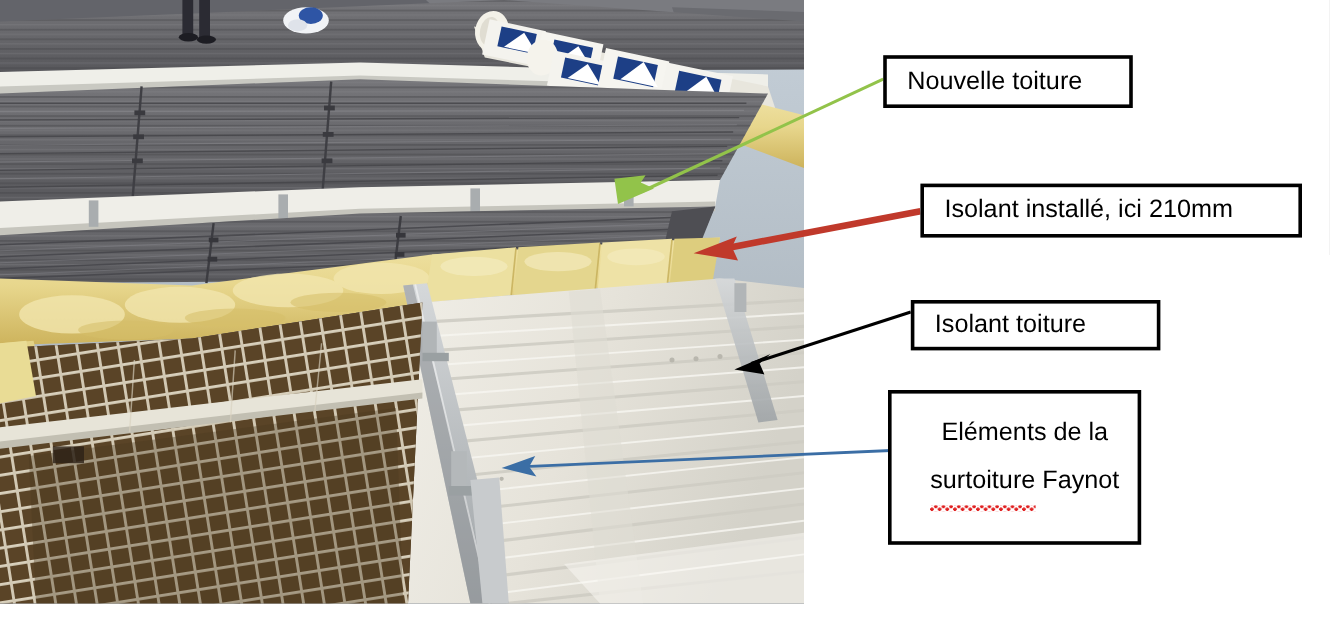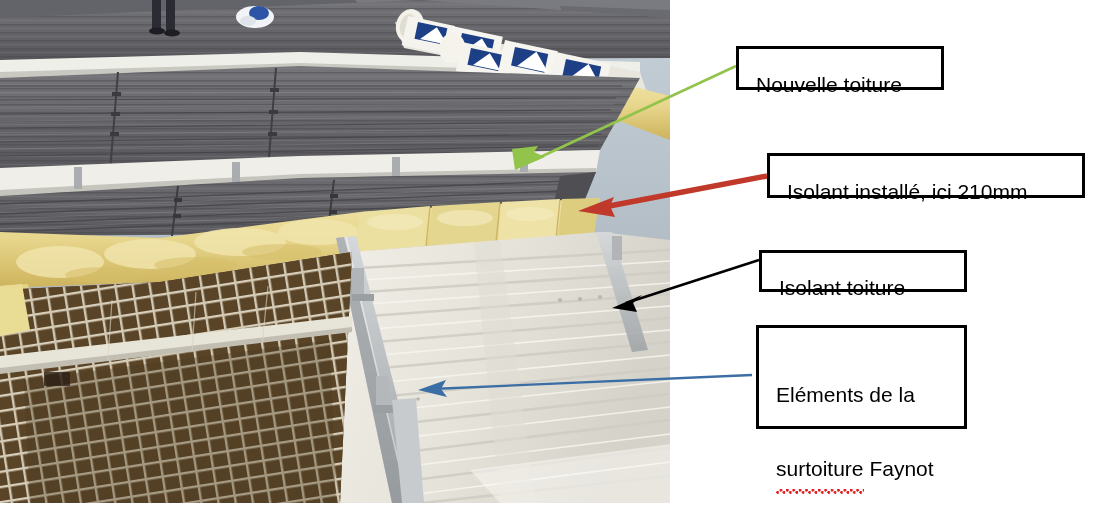--- a/index.html
+++ b/index.html
@@ -39,29 +39,28 @@
     display: flex;
     flex-direction: column;
     justify-content: center;
   }
   .callout .line {
     color: #000000;
     font-size: 21px;
     line-height: 1.55;
     white-space: nowrap;
     padding-left: 17px;
-    margin-top: 34px;
   }
   .callout.two-line { justify-content: flex-start; padding-top: 13px; }
   .callout.two-line .line { line-height: 1.9; }
 
   #callout-new-roof      { left: 736px; top: 46px;  width: 208px; height: 44px; }
   #callout-insulation    { left: 767px; top: 153px; width: 318px; height: 45px; }
   #callout-old-roof      { left: 759px; top: 250px; width: 208px; height: 42px; }
-  #callout-faynot        { left: 756px; top: 325px; width: 211px; height: 104px; }
+  #callout-faynot        { left: 740px; top: 325px; width: 211px; height: 129px; text-align: center; }
 
   
   .spell {
     position: relative;
     display: inline-block;
   }
   .spell::after {
     content: "";
     position: absolute;
     left: 0;

